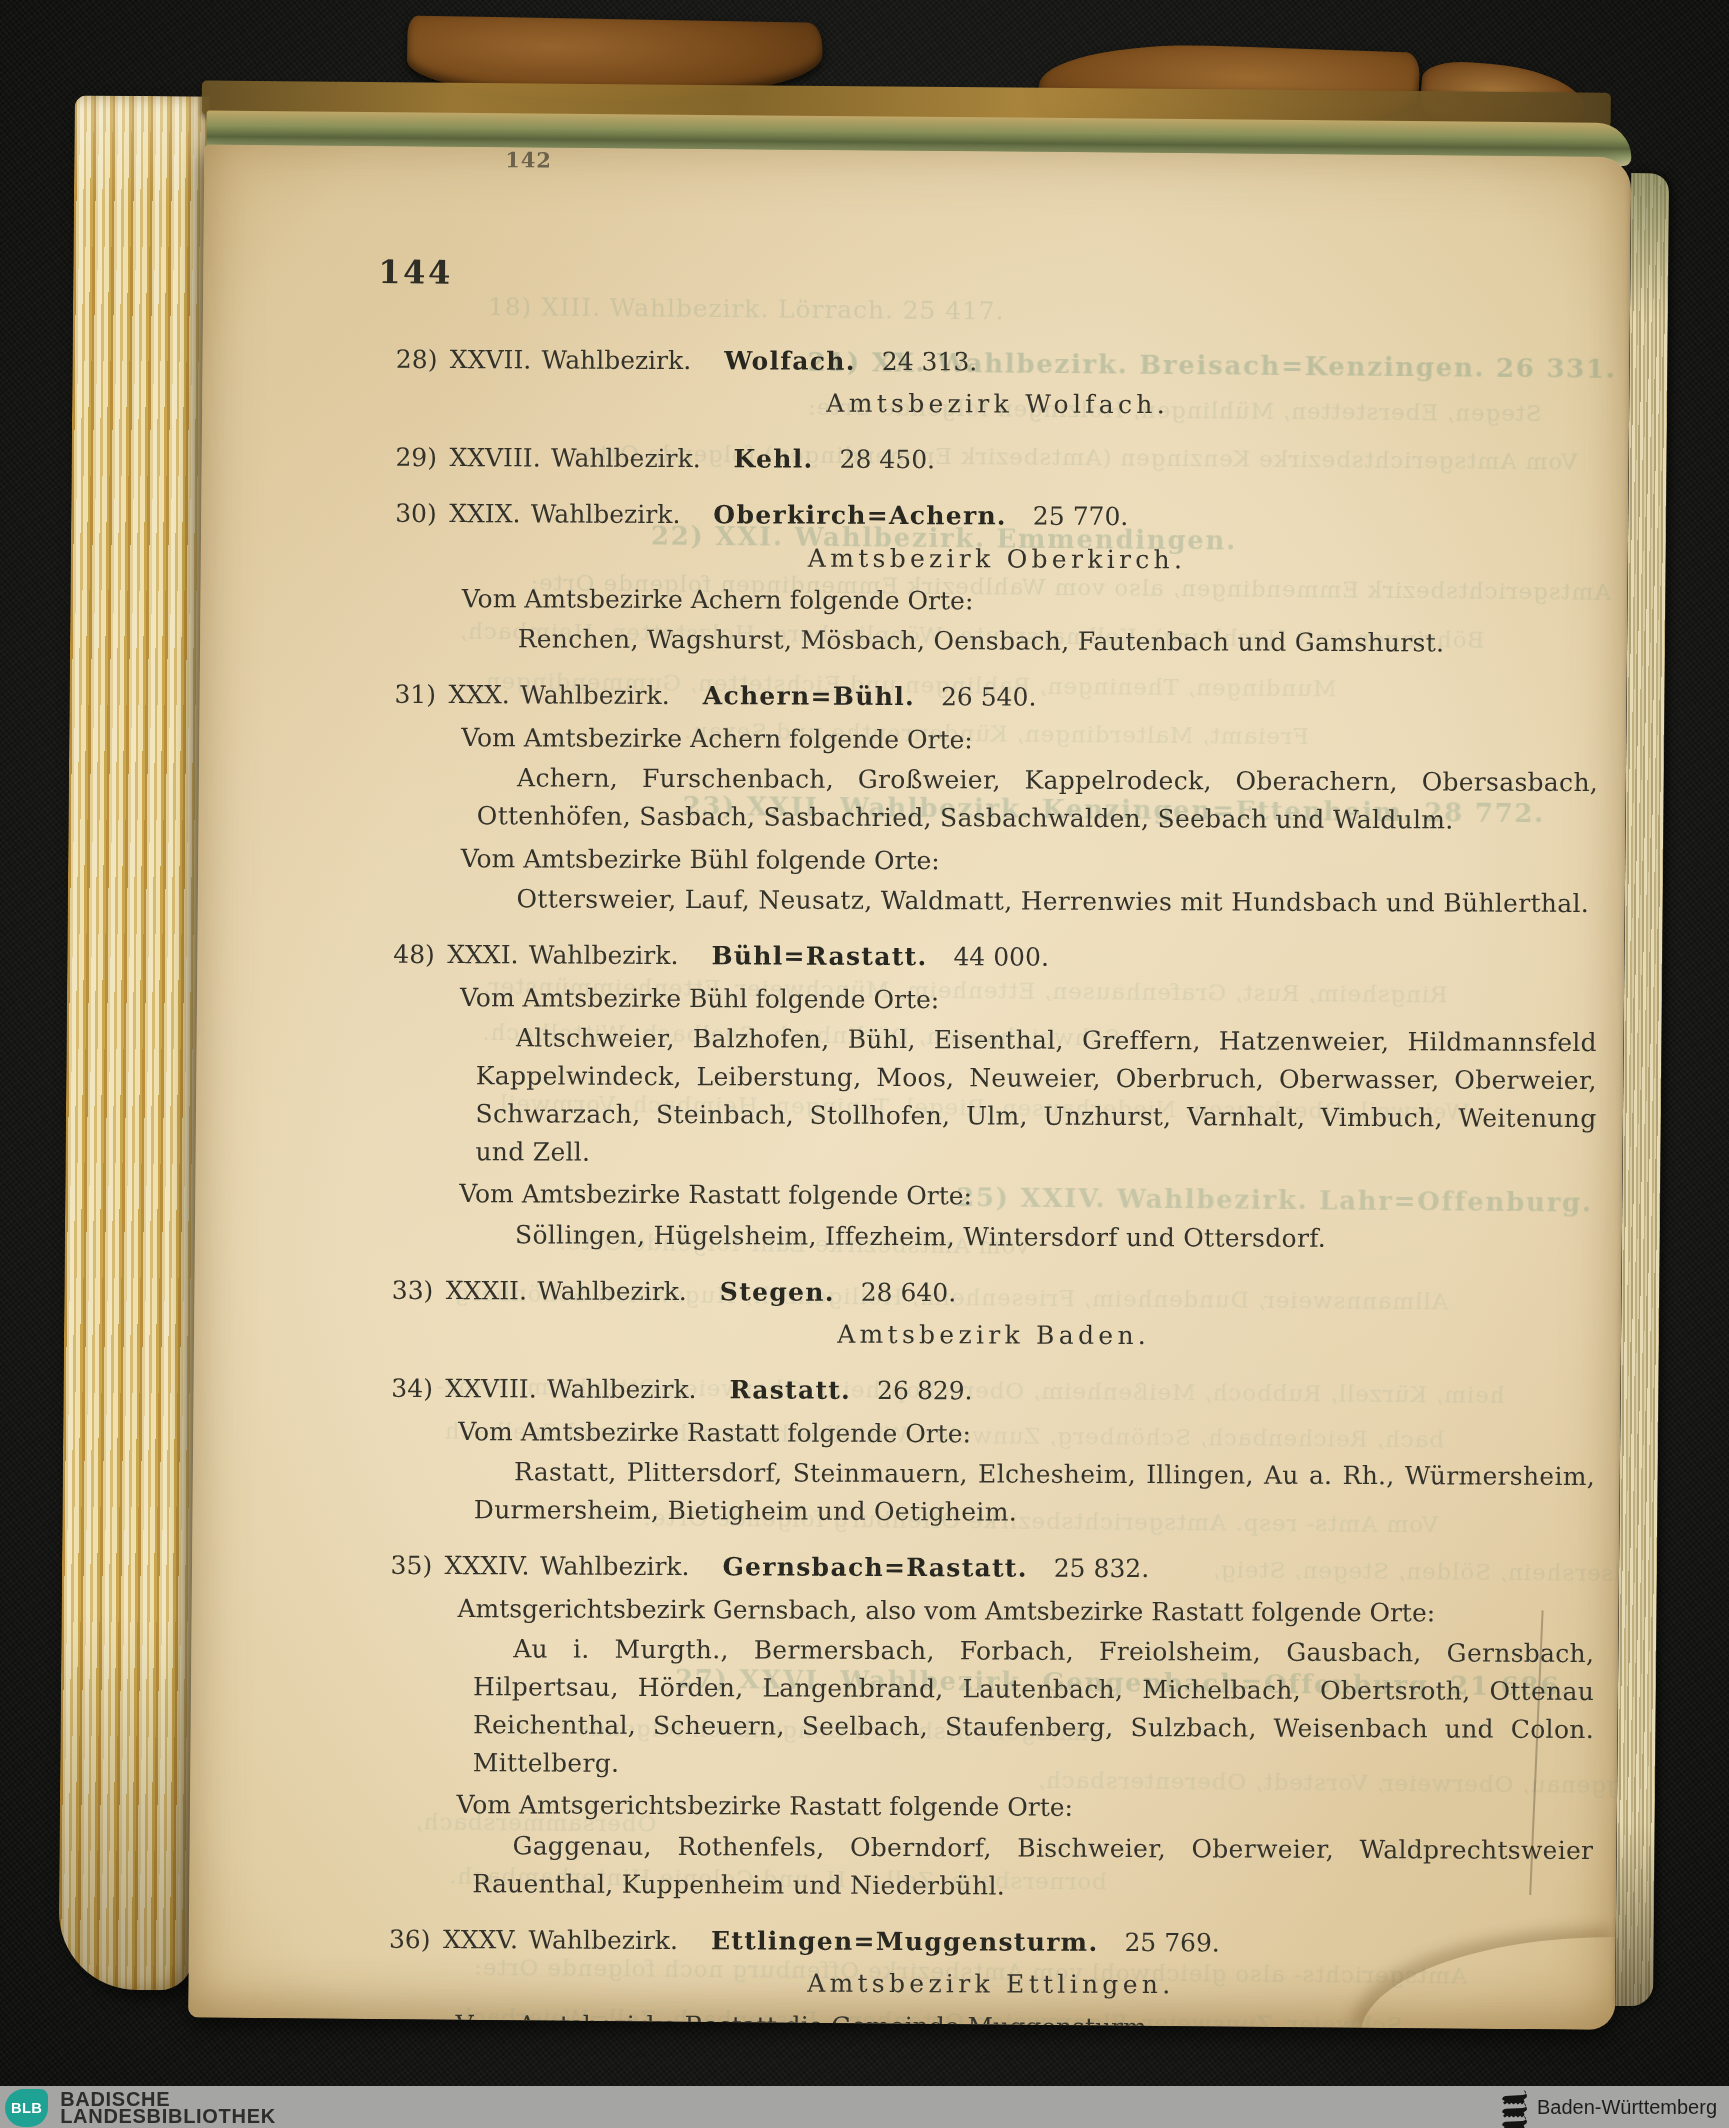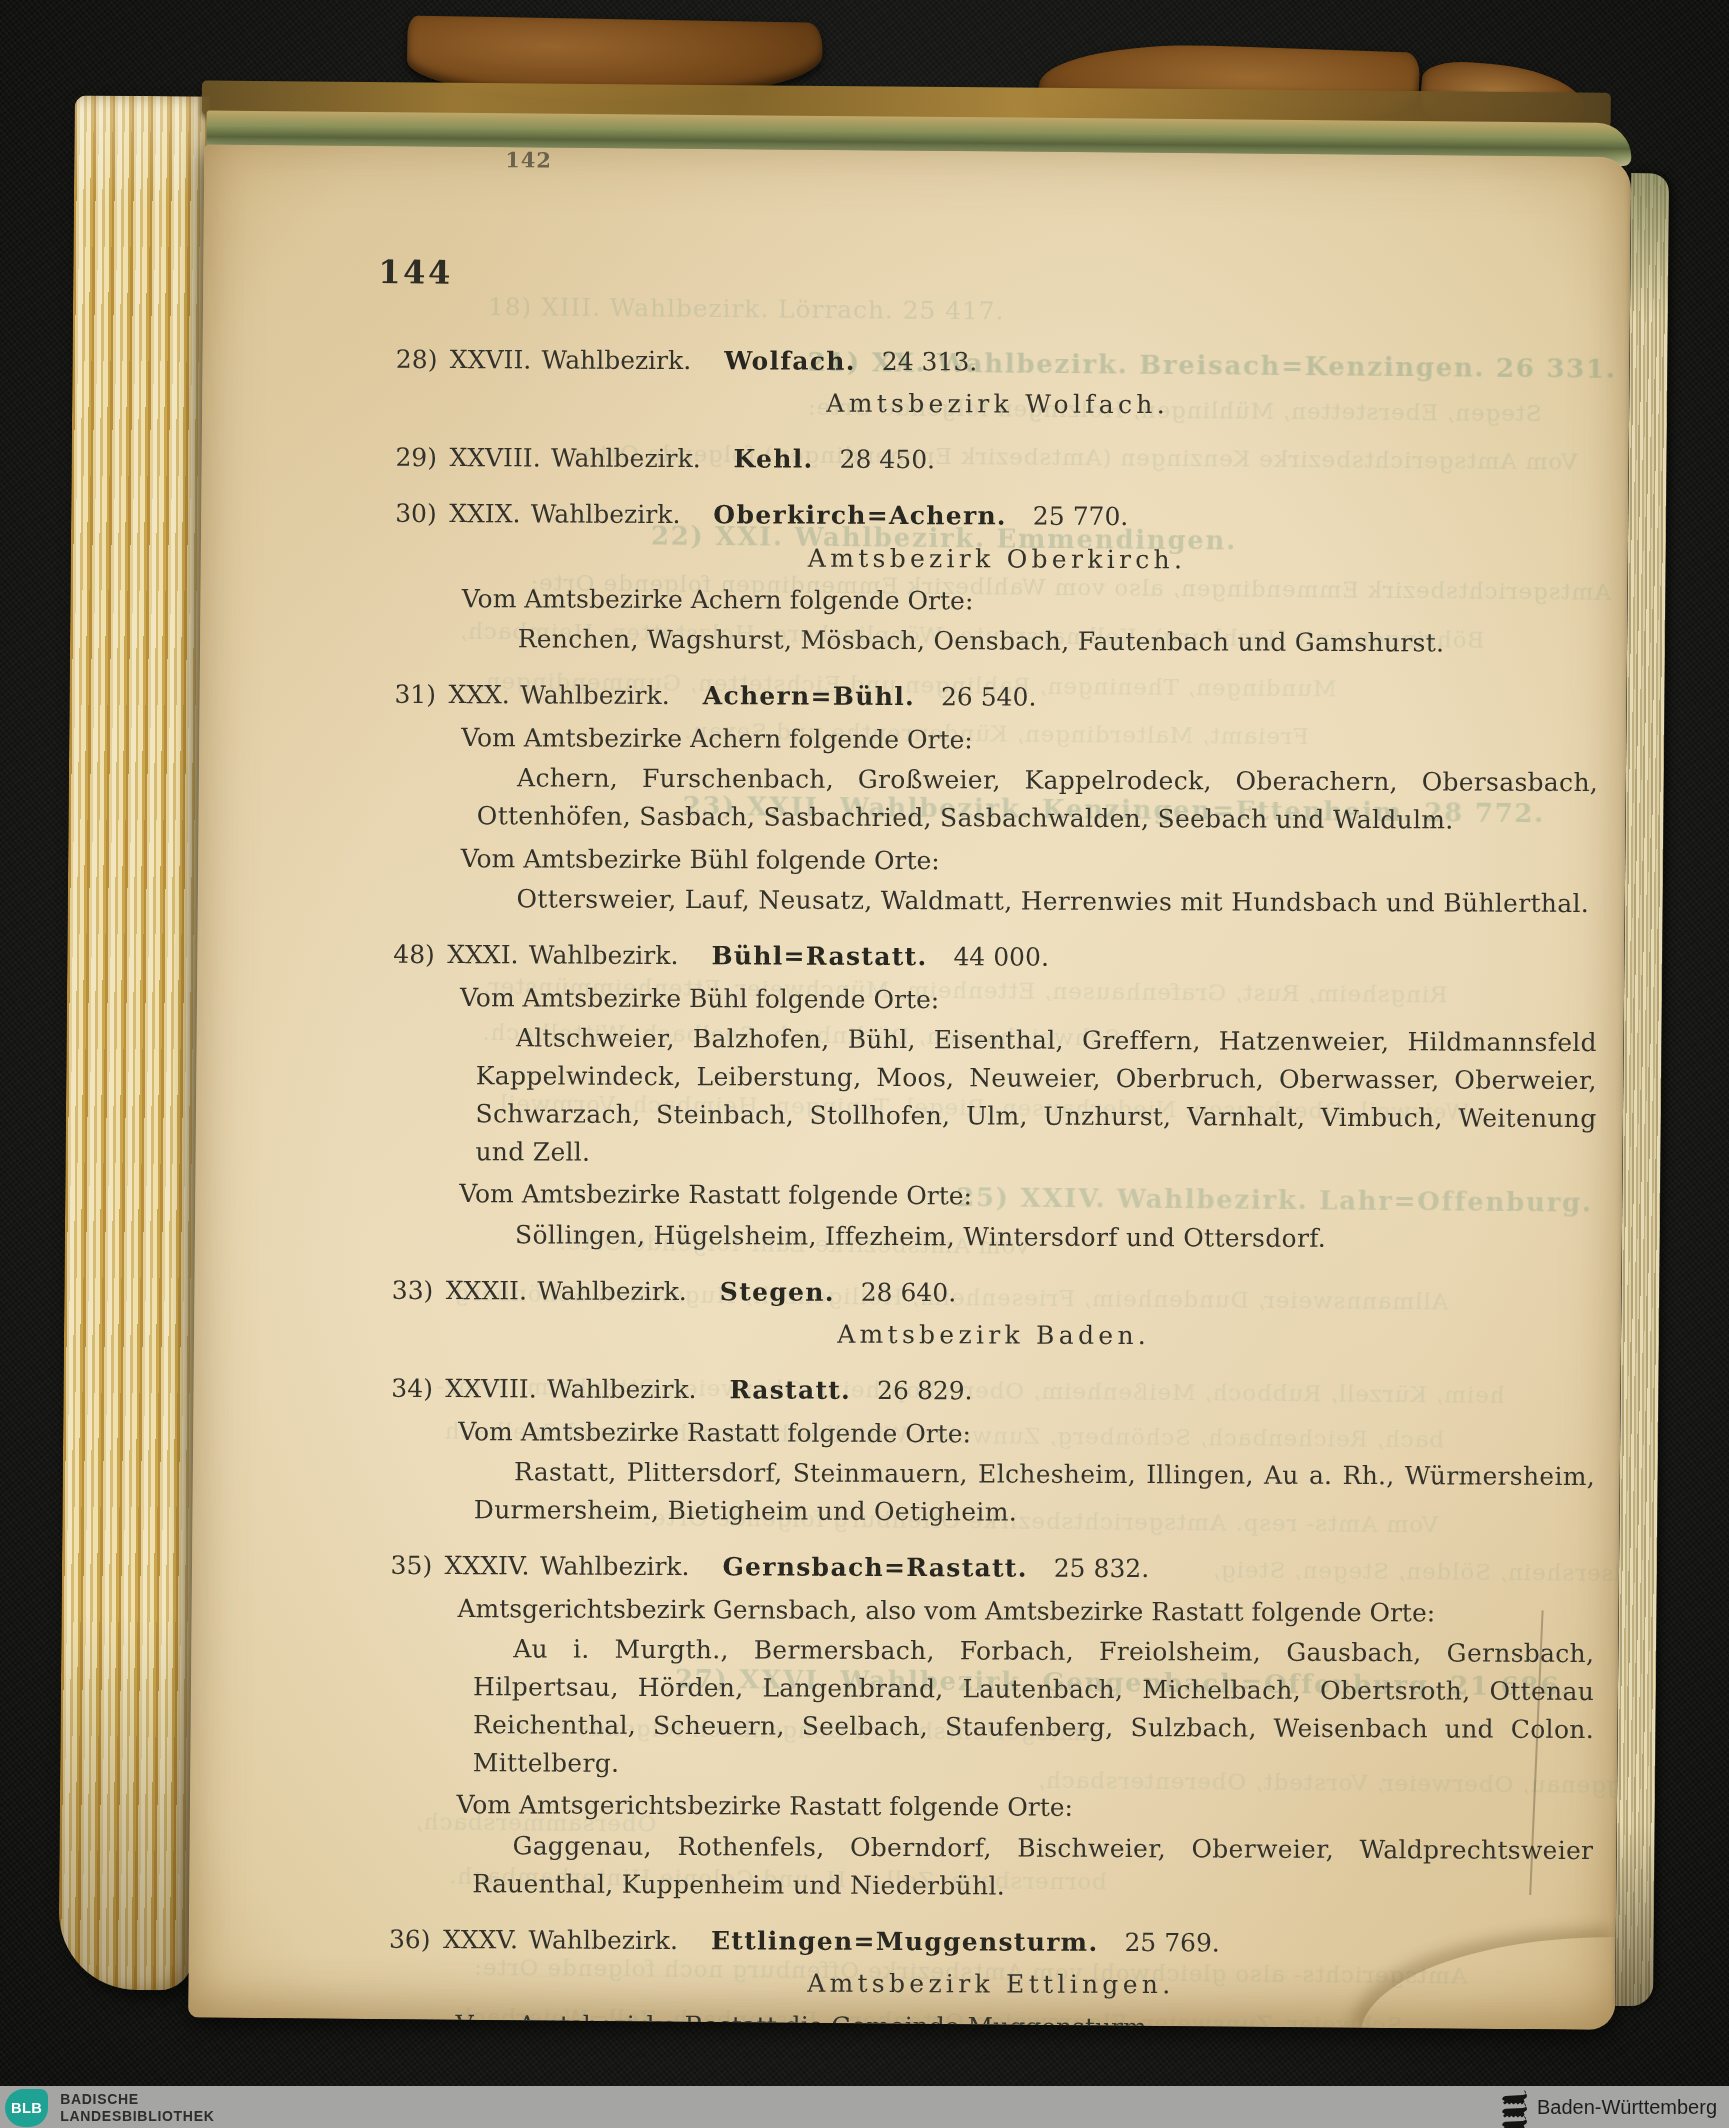--- a/index.html
+++ b/index.html
@@ -74,21 +74,21 @@
   .center-line{text-align:center;letter-spacing:4.3px;margin-top:4.3px;}
   .lead-line{margin-left:67px;margin-top:4.3px;}
   .list-block{margin-left:83px;margin-top:2.6px;text-align:justify;text-indent:40px;letter-spacing:0.3px;}
 
   
   .footer{position:absolute;left:0;bottom:0;width:1729px;height:43px;background:#a5a5a4;
       font-family:"Liberation Sans", sans-serif;display:flex;align-items:center;justify-content:space-between;}
   .footer-left{display:flex;align-items:center;height:100%;}
   .blb-badge{width:43px;height:38px;margin-left:5.2px;border-radius:19px 7.8px 19px 19px;background:#1fa294;
       display:flex;align-items:center;justify-content:center;color:#fff;font-weight:bold;font-size:14.7px;letter-spacing:0.4px;text-align:right;}
-  .blb-text{margin-left:12px;color:#2d2d2c;font-weight:bold;font-size:14px;line-height:16.4px;letter-spacing:0.7px;}
+  .blb-text{margin-left:12px;color:#2d2d2c;font-weight:bold;font-size:20px;line-height:16.4px;letter-spacing:0.7px;}
   .footer-right{display:flex;align-items:center;margin-right:12px;}
   .crest{margin-right:8.6px;}
   .region-label{color:#1d1d1c;font-size:20px;}
 </style>
 </head>
 <body>
 
 <div class="scene">
   <div class="book">
     <div class="page-stack"></div>

